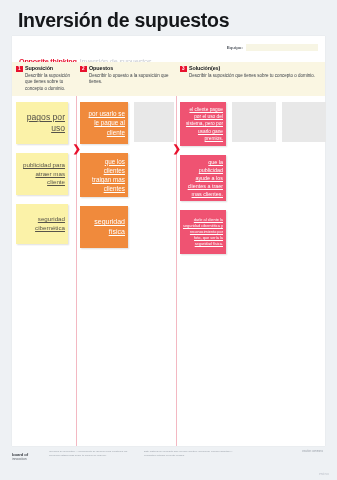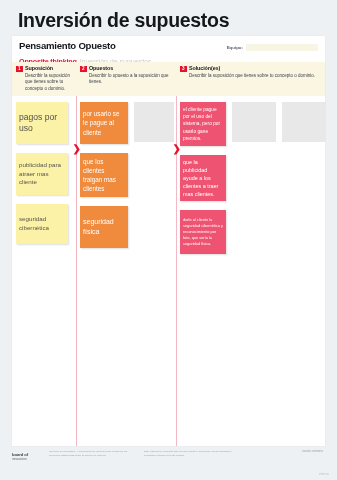--- a/index.html
+++ b/index.html
@@ -195,23 +195,24 @@
     display: flex;
     flex-direction: column;
     gap: 9px;
   }
 
   .note {
     box-sizing: border-box;
     display: flex;
     align-items: center;
     justify-content: center;
-    text-align: left;
+    text-align: right;
     box-shadow: 1px 1px 1.5px rgba(0,0,0,0.13);
     overflow: hidden;
+    text-decoration: underline;
   }
   .note span { display: block; }
 
   
   .note-yellow {
     width: 52px;
     background: #fbf2a8;
     color: #57544a;
   }
   .n1a { height: 42px; font-size: 8.6px; line-height: 1.25; color: #55524a; }
@@ -302,21 +303,20 @@
   }
 </style>
 </head>
 <body>
 
 <div class="page-title">Inversión de supuestos</div>
 
 <div class="canvas">
 
   <div class="canvas-header">
-    <div class="hdr-title">Pensamiento Opuesto</div>
     <div class="hdr-sub">
       <span class="hdr-sub-en">Opposite thinking</span><span class="hdr-sub-es">Inversión de supuestos</span>
     </div>
     <div class="team-field">
       <span class="team-label">Equipo:</span>
       <input class="team-input" type="text" value="" style="">
     </div>
   </div>
 
   <div class="columns">

